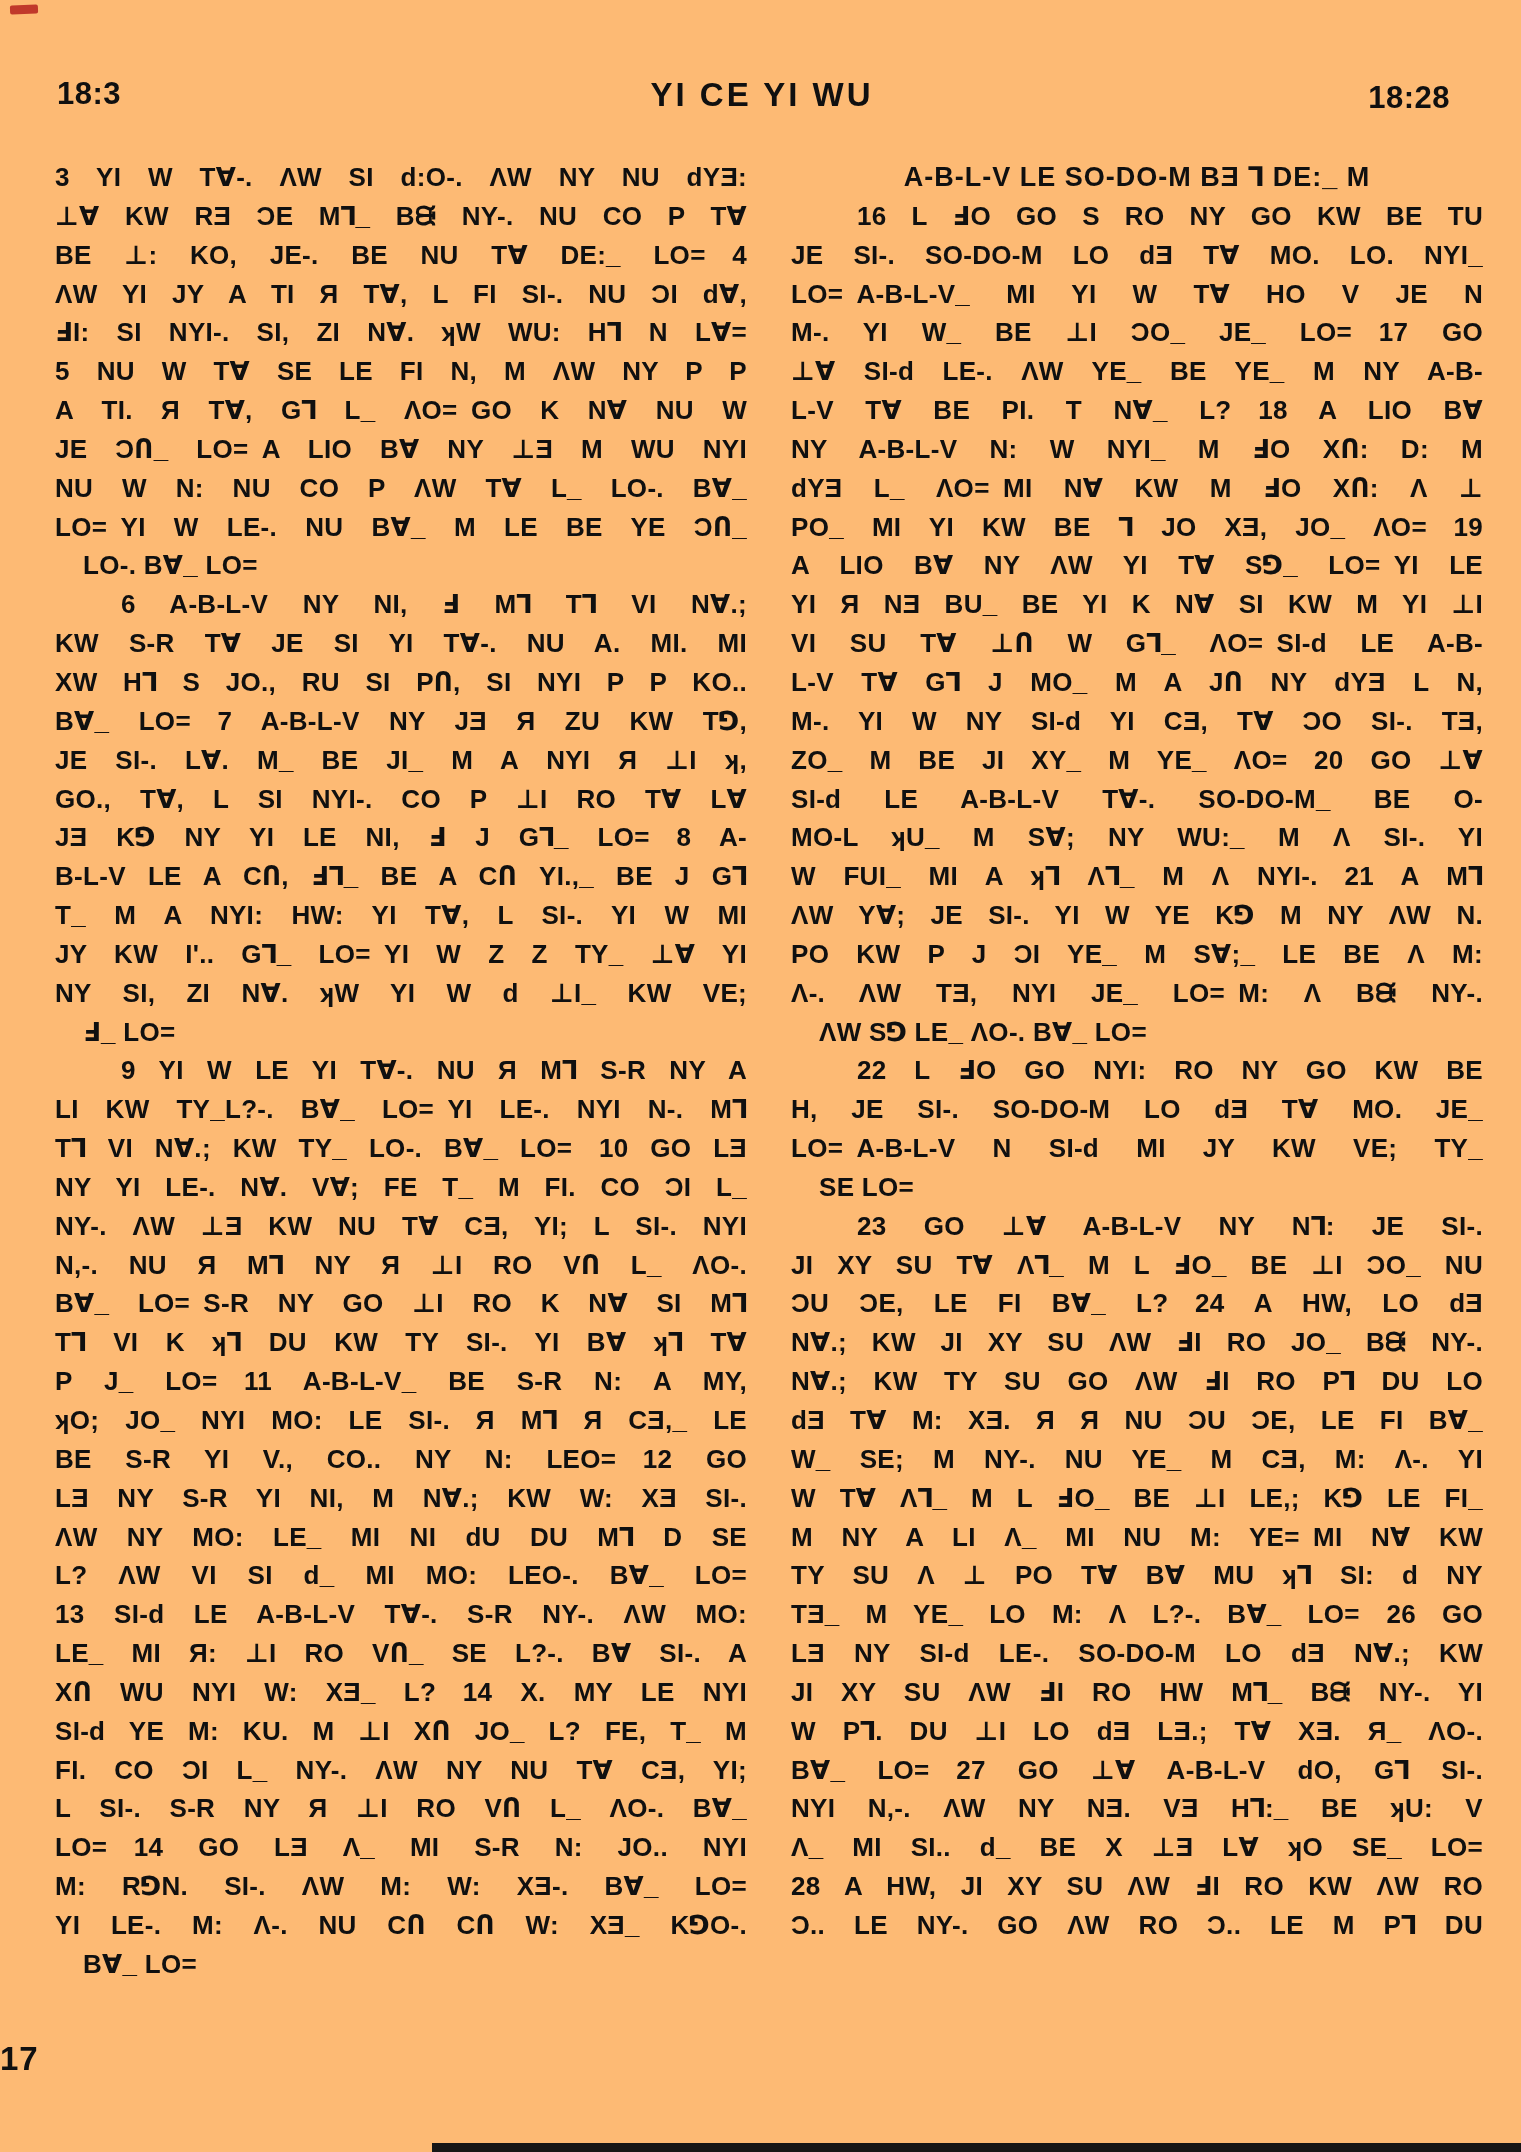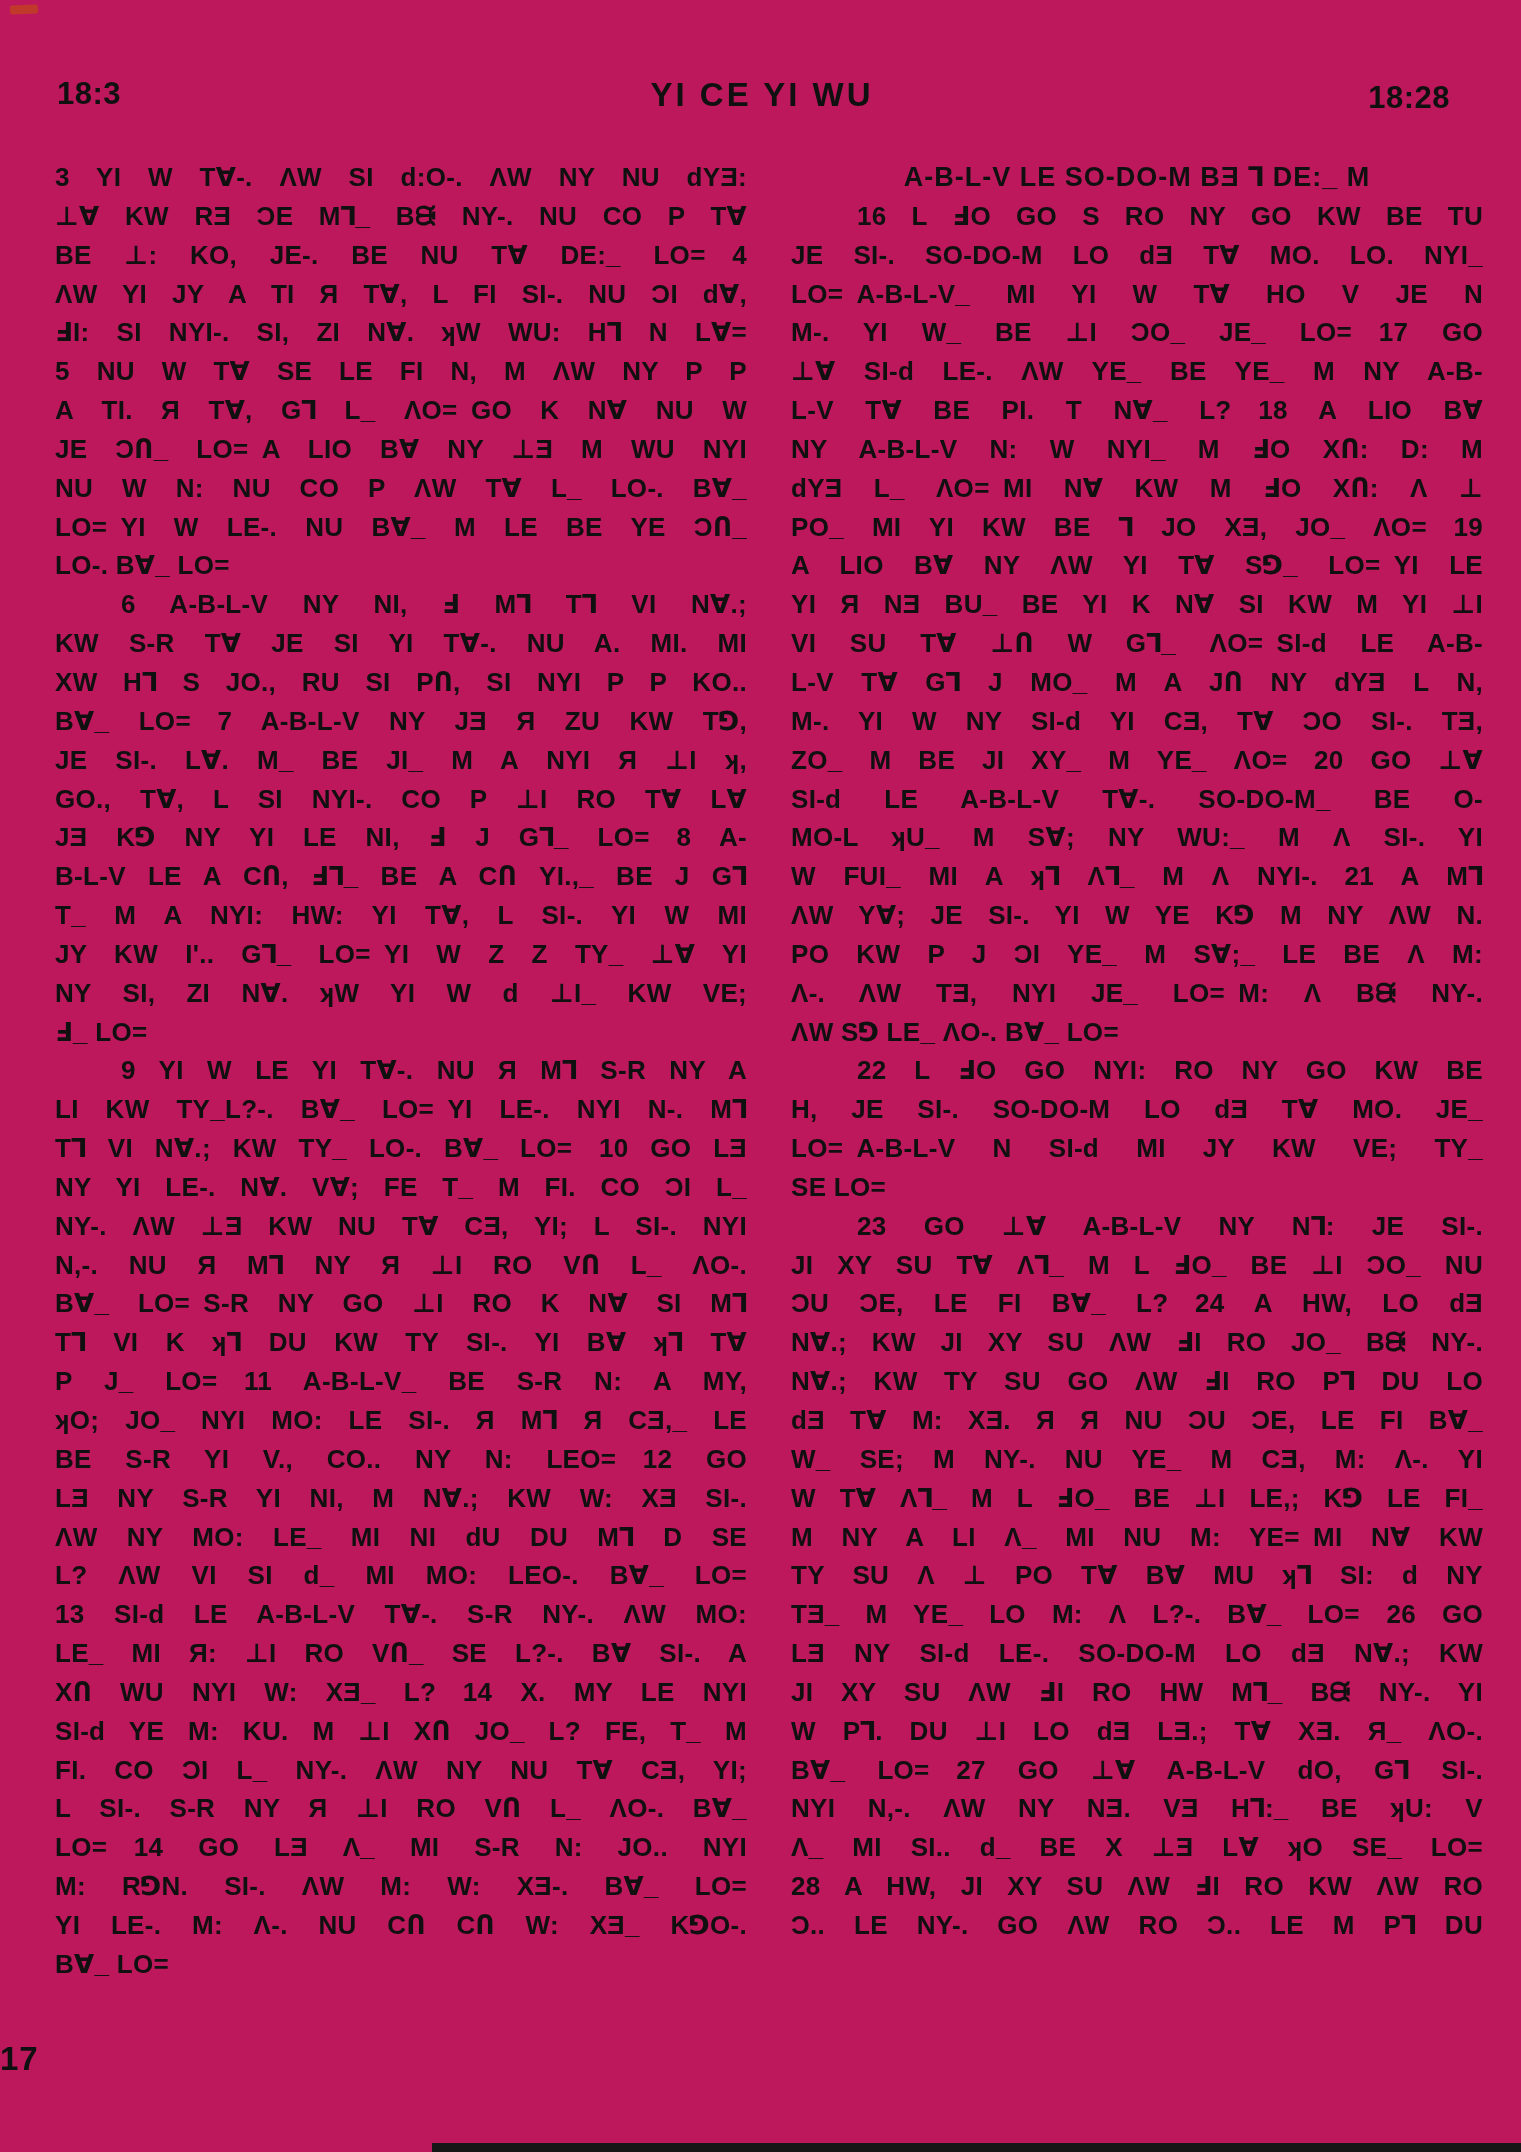--- a/index.html
+++ b/index.html
@@ -1,40 +1,40 @@
 <!DOCTYPE html>
 <html><head>
 <meta charset="utf-8">
 <style>
   html,body{margin:0;padding:0;}
   .page{
     position:relative;
     width:1521px;height:2152px;
-    background:#be185d;
+    background:#fdba74;
     color:#101010;
     font-family:"Liberation Sans","DejaVu Sans",sans-serif;
     font-weight:700;
     overflow:hidden;
   }
   .hdr{position:absolute;top:76px;left:55px;right:52px;height:40px;font-size:31px;letter-spacing:0.5px;}
   .hdr .hl{position:absolute;left:2px;top:0;}
   .hdr .hc{position:absolute;left:0;right:0;top:0;text-align:center;letter-spacing:3px;font-size:33px;}
   .hdr .hr{position:absolute;right:19px;top:4px;margin-left:40px;}
   .body{position:absolute;top:158px;left:55px;display:flex;gap:44px;}
   .col{width:692px;}
   .line{
     height:38.85px;line-height:38.85px;
     font-size:26px;
     text-align:justify;text-align-last:justify;
     letter-spacing:0.3px;
     overflow:visible;
     white-space:pre-wrap;
   }
   .line.ind{text-indent:66px;}
-  .line.end{text-align-last:left;}
+  .line.end{text-align-last:left;margin-left:28px;}
   .line.head{text-align:left;text-align-last:center;font-size:27px;letter-spacing:1px;}
   .footer{position:absolute;top:2040px;left:0;right:20px;text-align:left;font-size:33px;letter-spacing:1px;}
   .mark-red{position:absolute;left:10px;top:5px;width:28px;height:9px;background:#c0392b;transform:rotate(-2deg);border-radius:2px;}
   .mark-scan{position:absolute;left:432px;top:2143px;width:1089px;height:9px;background:#161616;}
 </style>
 </head>
 <body>
 
 <div class="page">
 

